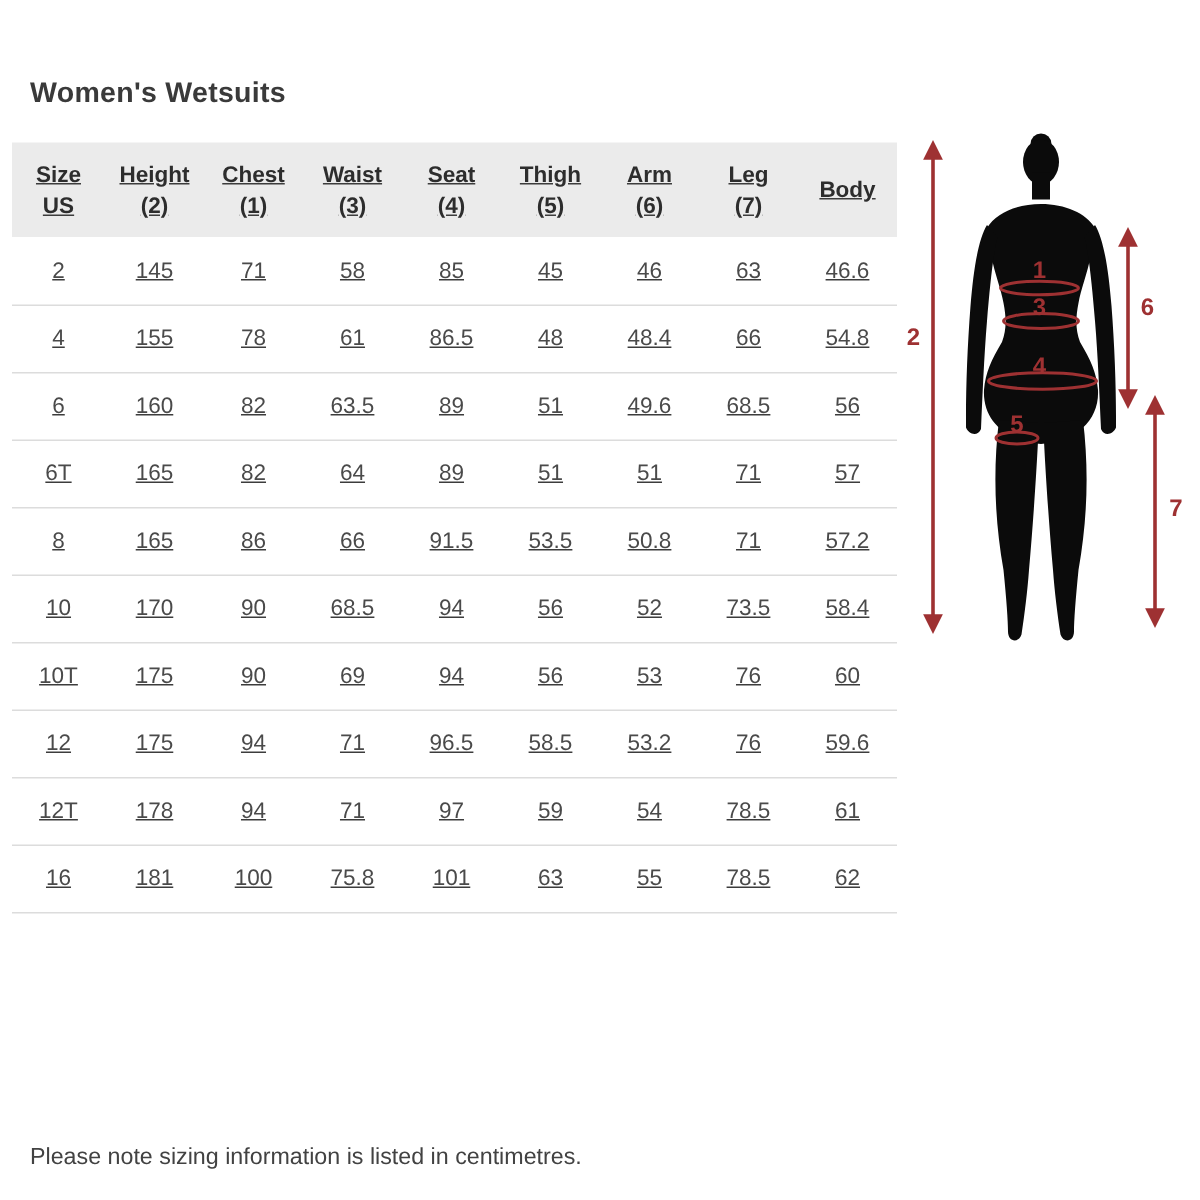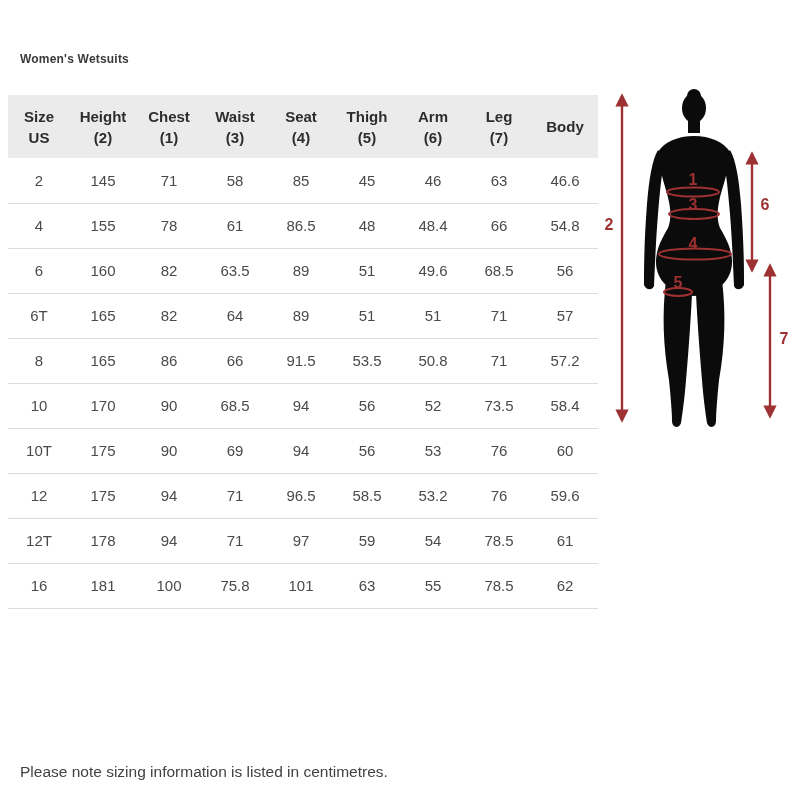--- a/index.html
+++ b/index.html
@@ -7,34 +7,35 @@
     width: 800px; height: 800px;
     background: #ffffff;
     font-family: "Liberation Sans", sans-serif;
     position: relative;
     overflow: hidden;
     color: #3c3c3c;
   }
   .page-title {
     position: absolute;
     left: 20px; top: 52px;
-    font-size: 12px;
+    font-size: 19px;
     font-weight: 700;
     color: #3a3a3a;
     letter-spacing: 0.2px;
   }
   .table-wrap {
     position: absolute;
     left: 8px; top: 95px;
     width: 590px;
   }
   table.size-table {
     width: 100%;
     border-collapse: collapse;
     table-layout: fixed;
+    text-decoration: underline;
   }
   table.size-table thead tr {
     background: #ebebeb;
   }
   table.size-table th {
     height: 63px;
     box-sizing: border-box;
     padding: 6px 0;
     text-align: center;
     vertical-align: middle;

